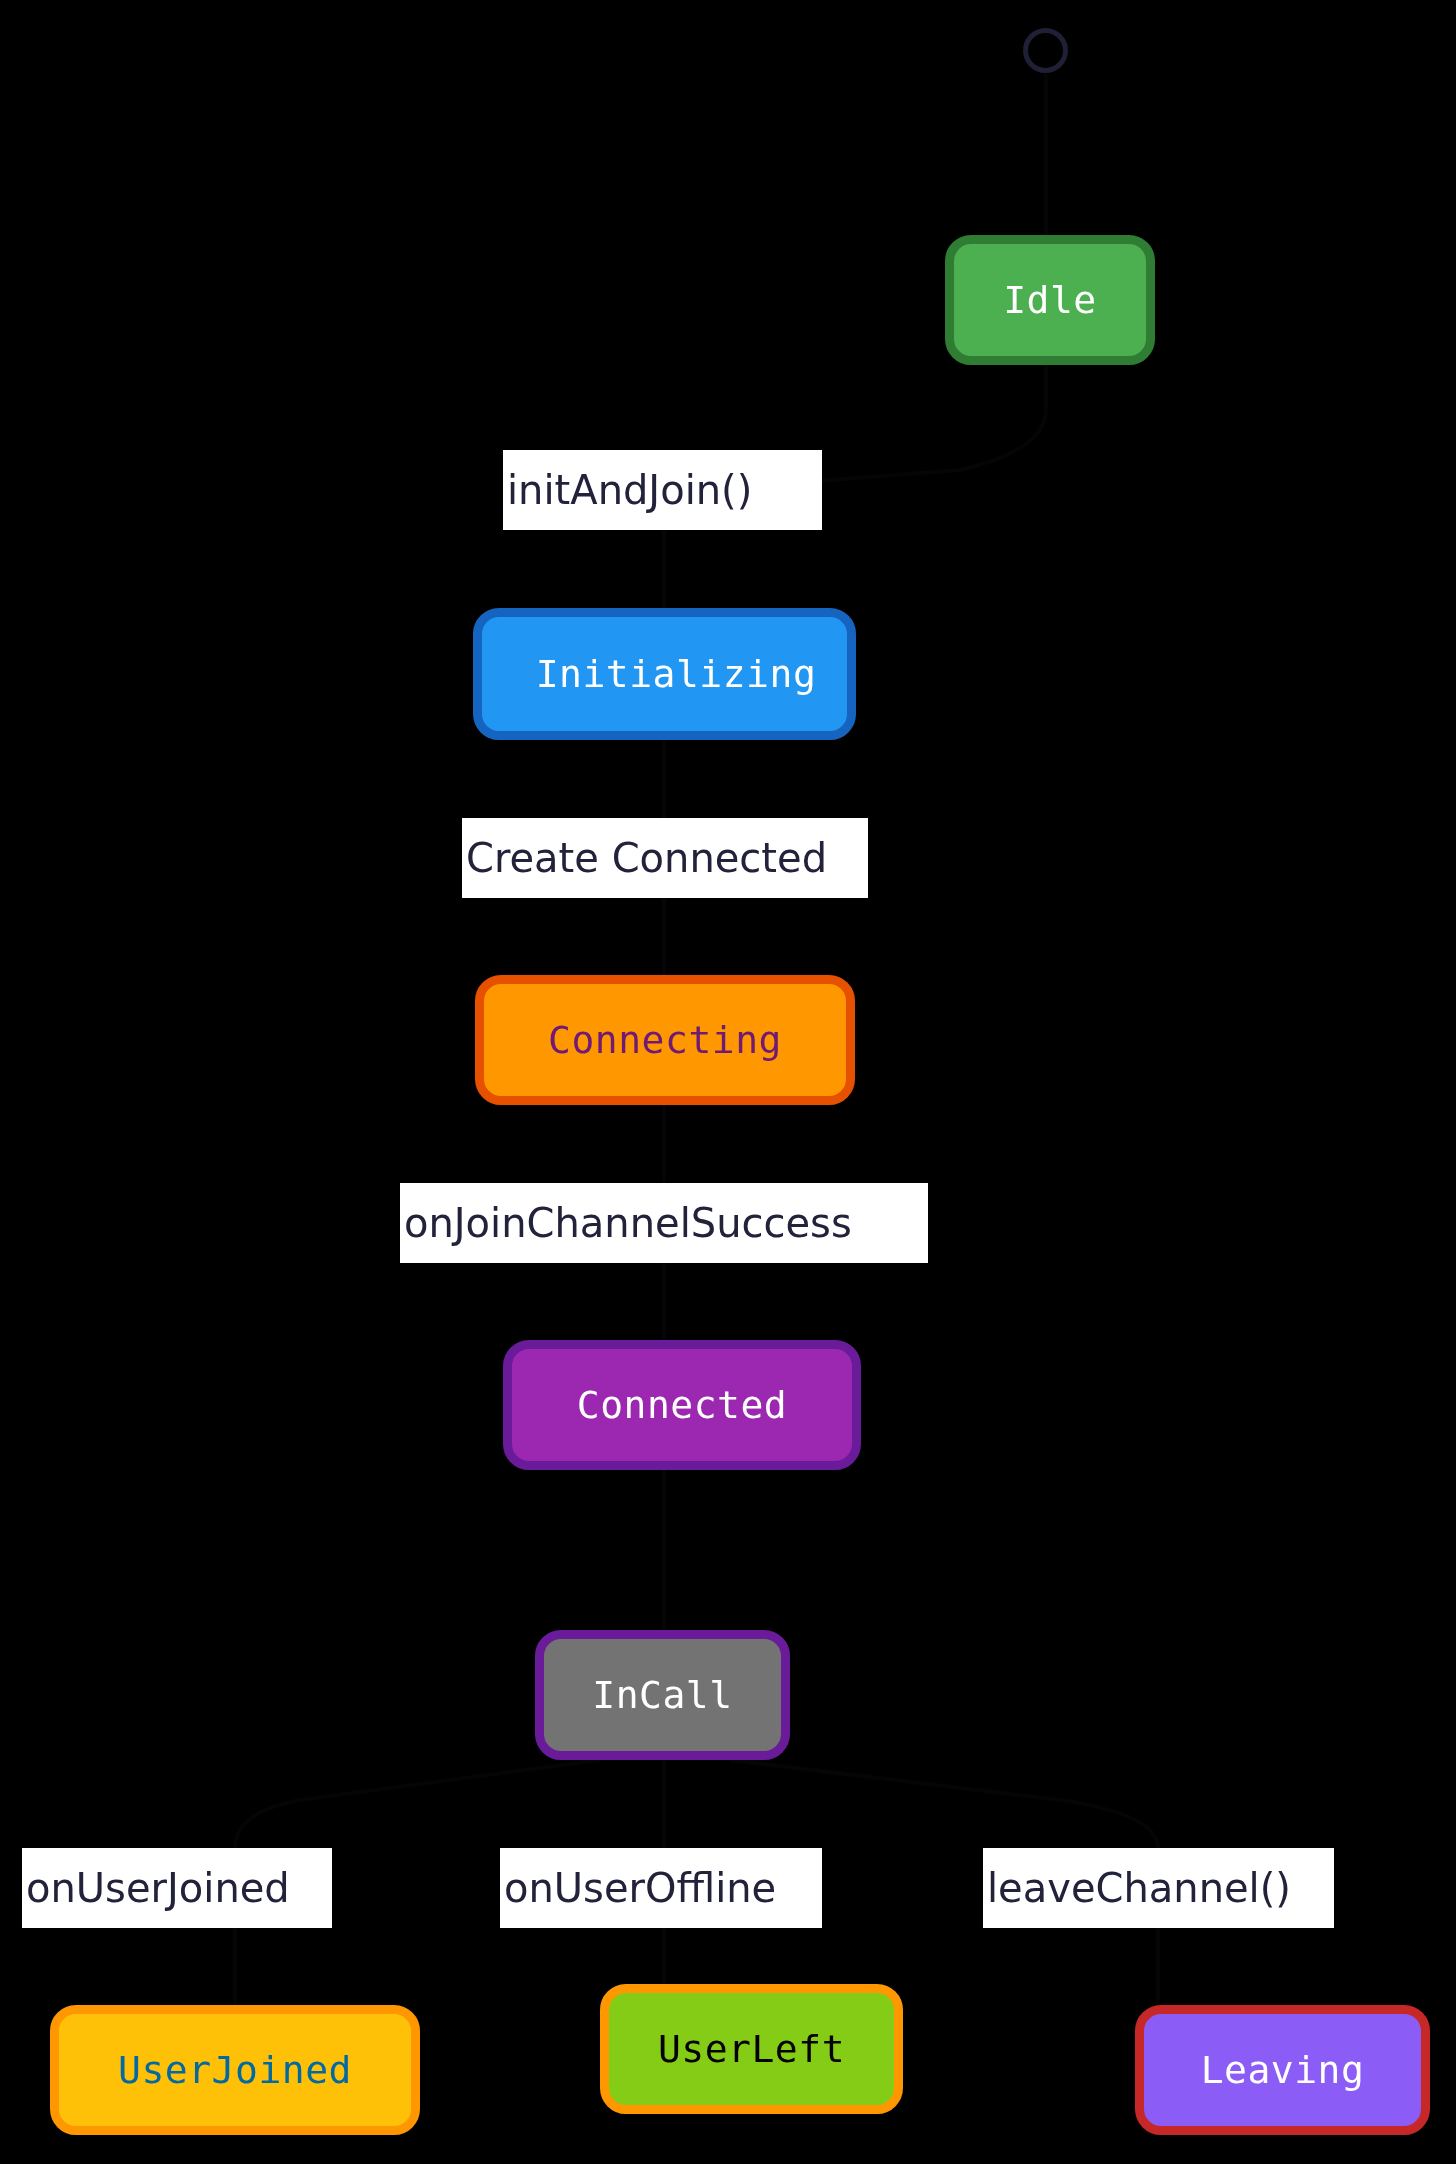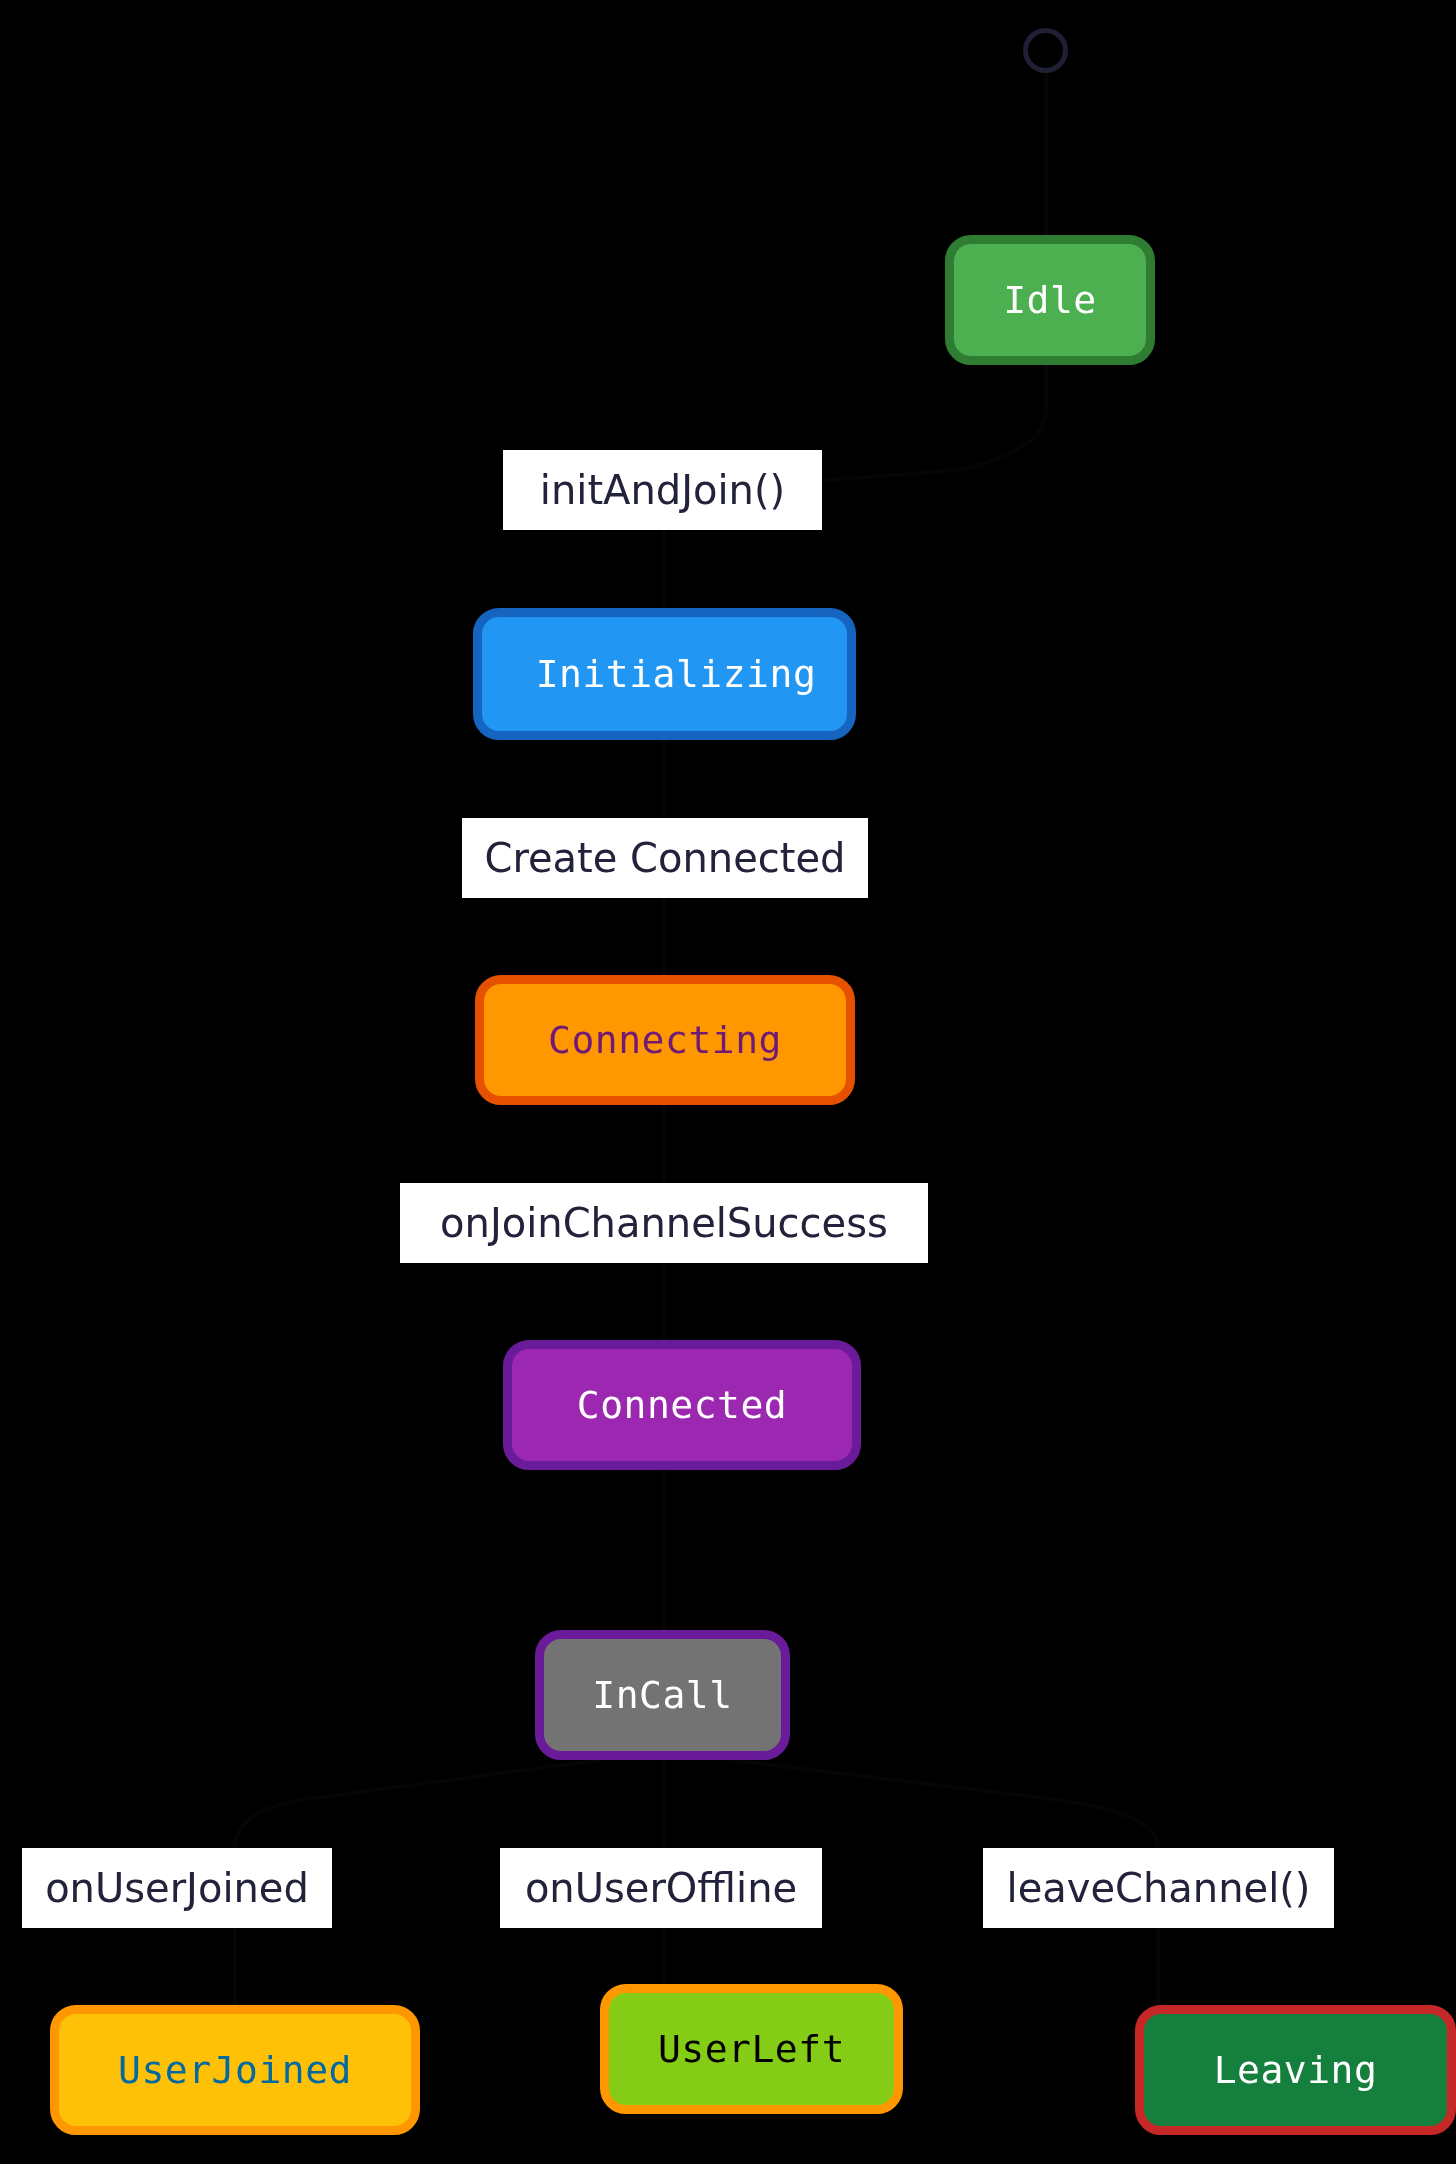--- a/index.html
+++ b/index.html
@@ -57,21 +57,20 @@
     white-space: nowrap;
     text-align: center;
   }
 
   
   .edge-label {
     position: absolute;
     box-sizing: border-box;
     display: flex;
     align-items: center;
-    justify-content: center;
     background: #ffffff;
     color: #22223b;
     font-family: "DejaVu Sans", sans-serif;
     font-size: 40px;
     line-height: 1;
     white-space: nowrap;
     padding: 0 4px;
   }
 </style>
 </head>
@@ -115,21 +114,21 @@
   </div>
 
   <div class="state-node" style="left:50px; top:2005px; width:370px; height:130px; background:#FFC107; border-color:#FF9800; color:#0369a1;">
     <span>UserJoined</span>
   </div>
 
   <div class="state-node" style="left:600px; top:1984px; width:303px; height:130px; background:#84cc16; border-color:#FF9800; color:#000000;">
     <span>UserLeft</span>
   </div>
 
-  <div class="state-node" style="left:1135px; top:2005px; width:321px; height:130px; background:#15803d; border-color:#C62828; color:#ffffff;">
+  <div class="state-node" style="left:1135px; top:2005px; width:295px; height:130px; background:#8b5cf6; border-color:#C62828; color:#ffffff;">
     <span>Leaving</span>
   </div>
 
   <div class="edge-label" style="left:503px; top:450px; width:319px; height:80px;">
     <span>initAndJoin()</span>
   </div>
 
   <div class="edge-label" style="left:462px; top:818px; width:406px; height:80px;">
     <span>Create Connected</span>
   </div>

